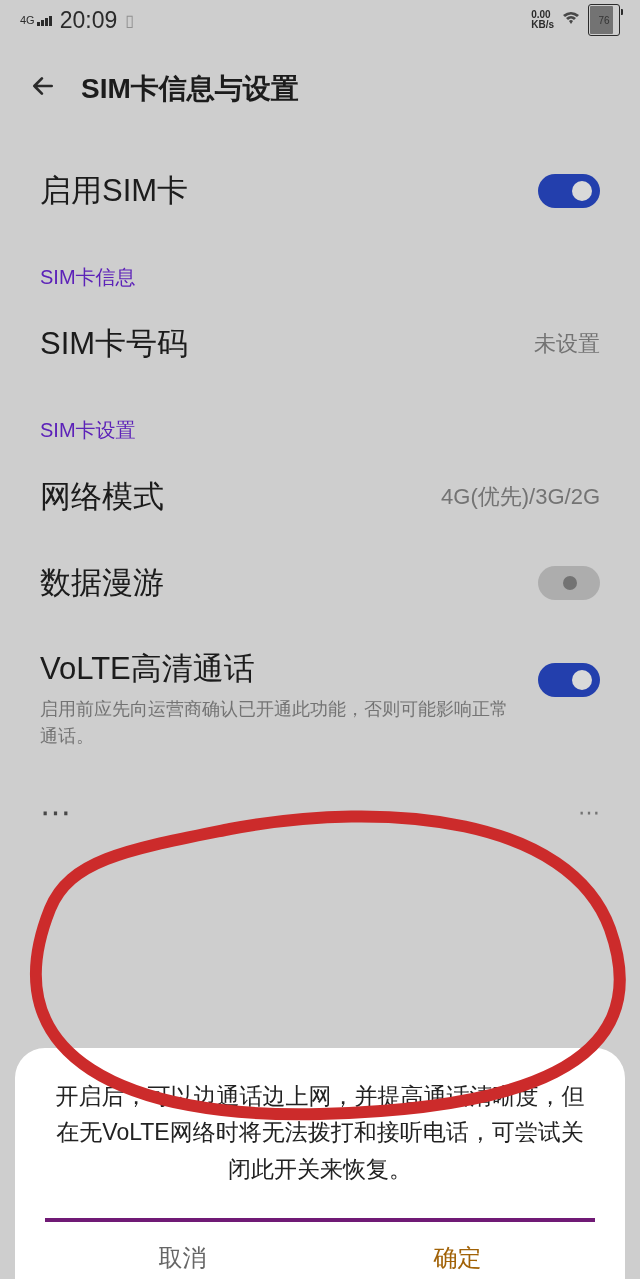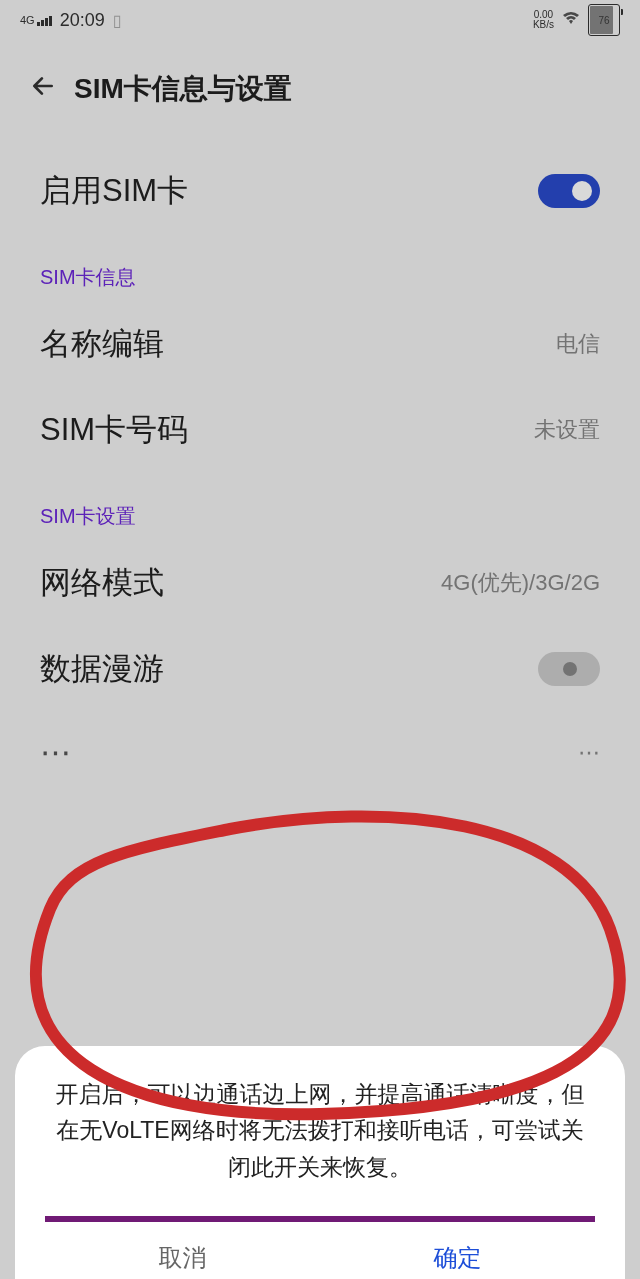--- a/index.html
+++ b/index.html
@@ -20,34 +20,34 @@
       font-size: 16px;
       color: #333;
     }
     .status-left { display: flex; align-items: center; gap: 8px; }
     .status-right { display: flex; align-items: center; gap: 8px; }
     .signal-4g { font-size: 11px; display: flex; flex-direction: column; line-height: 1; }
     .signal-bars { display: flex; gap: 1px; align-items: flex-end; }
     .signal-bars span { width: 3px; background: #333; display: inline-block; }
     .signal-bars span:nth-child(1){height:4px;} .signal-bars span:nth-child(2){height:6px;}
     .signal-bars span:nth-child(3){height:8px;} .signal-bars span:nth-child(4){height:10px;}
-    .time { font-size: 18px; font-weight: 500; }
-    .speed { font-size: 10px; text-align: center; line-height: 1; }
+    .time { font-size: 23px; font-weight: 500; }
+    .speed { font-size: 10px; text-align: left; line-height: 1; font-weight: bold; }
     .wifi-icon { font-size: 16px; }
     .battery { display: flex; align-items: center; }
     .battery-body { width: 32px; height: 32px; border: 1.5px solid #333; border-radius: 3px; position: relative; display: flex; align-items: center; justify-content: center; font-size: 10px; }
     .battery-body::after { content:''; position:absolute; right:-4px; top:4px; width:2px; height:6px; background:#333; border-radius:0 1px 1px 0;}
     .battery-fill { position:absolute; left:1px; top:1px; bottom:1px; width:76%; background:#888; border-radius:1px; z-index:0;}
     .battery-text { position: relative; z-index: 1; }
 
     .header {
       display: flex;
       align-items: center;
       padding: 30px 30px 20px 30px;
-      gap: 18px;
+      gap: 25px;
     }
     .back-arrow { font-size: 30px; color: #333; }
     .header-title { font-size: 28px; font-weight: 600; color: #222; }
 
     .settings-body { padding: 20px 0; }
     .row {
       display: flex;
       justify-content: space-between;
       align-items: center;
       padding: 22px 40px;
@@ -78,22 +78,22 @@
       left: 15px;
       right: 15px;
       background: #fff;
       border-radius: 30px 30px 0 0;
       padding: 30px 30px 0 30px;
       text-align: center;
       z-index: 10;
     }
     .dialog-title { font-size: 26px; font-weight: 600; margin: 10px 0 30px 0; }
     .dialog-body { font-size: 23px; line-height: 1.6; text-align: center; color: #222; padding: 0 10px 30px 10px; }
-    .dialog-actions { display: flex; border-top: 6px solid #701a75; }
-    .dialog-btn { flex: 1; padding: 20px 0 5px 0; font-size: 24px; color: #1d4ed8; }
+    .dialog-actions { display: flex; border-top: 4px solid #701a75; }
+    .dialog-btn { flex: 1; padding: 20px 0 5px 0; font-size: 24px; color: #a16207; }
     .dialog-btn.cancel { color: #666; }
 
     .red-annotation {
       position: absolute;
       bottom: 150px;
       left: 10px;
       right: 10px;
       height: 320px;
       z-index: 20;
       pointer-events: none;
@@ -150,44 +150,49 @@
 <div class="settings-body">
   <div class="row">
     <div class="row-label">启用SIM卡</div>
     <div class="toggle on">
         <div class="knob"></div>
       </div>
   </div>
 
   <div class="section-label">SIM卡信息</div>
 
-  <div class="row">
-    <div class="row-label">名称编辑</div>
-    <div class="row-value">电信</div>
-  </div>
 
   <div class="row">
     <div class="row-label">SIM卡号码</div>
     <div class="row-value">未设置</div>
   </div>
 
   <div class="section-label">SIM卡设置</div>
 
   <div class="row">
     <div class="row-label">网络模式</div>
     <div class="row-value">4G(优先)/3G/2G</div>
   </div>
 
   <div class="row">
     <div class="row-label">数据漫游</div>
     <div class="toggle off roam">
         <div class="knob"></div>
       </div>
   </div>
 
+  <div class="row" style="align-items:flex-start;">
+    <div class="row-left">
+      <div class="row-label">VoLTE高清通话</div>
+      <div class="row-sub">启用前应先向运营商确认已开通此功能，否则可能影响正常通话。</div>
+    </div>
+    <div class="toggle on" style="margin-top:15px;">
+        <div class="knob"></div>
+      </div>
+  </div>
 
   <div class="row" style="color:#999;">
     <div class="row-label" style="color:#555;">⋯</div>
     <div class="row-value">⋯</div>
   </div>
 </div>
 
 <div class="overlay"></div>
 
 <div class="dialog">

